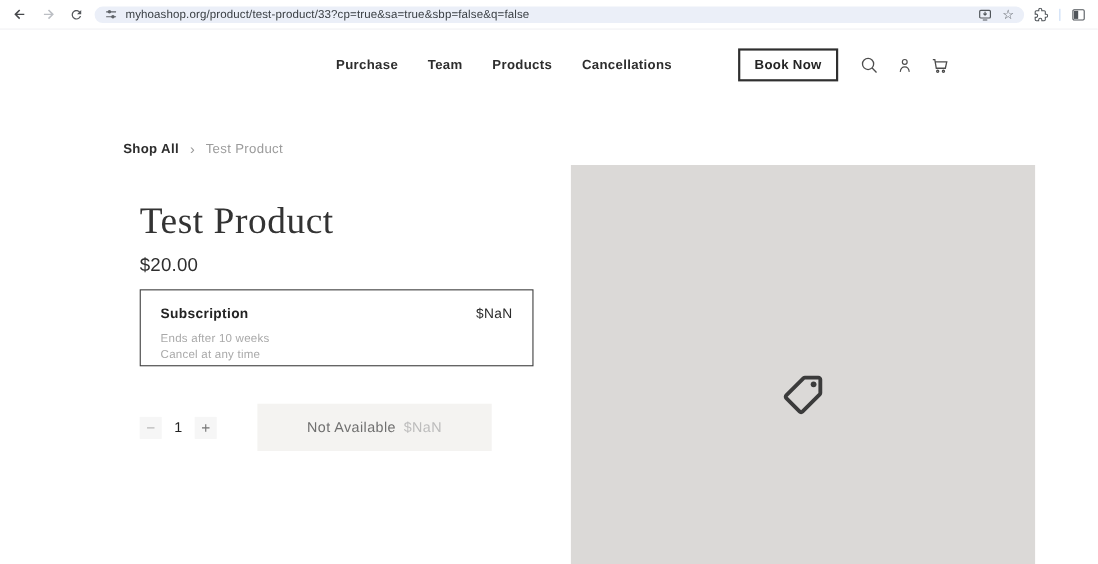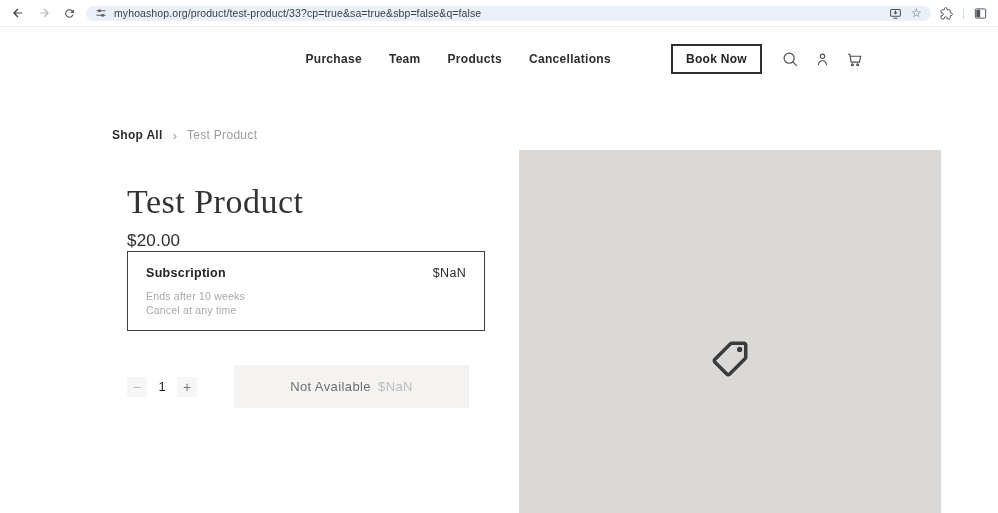--- a/index.html
+++ b/index.html
@@ -44,36 +44,36 @@
   .crumb-sep { font-size:13px; color:#9a9a9a; }
   .crumb-current { font-size:12px; color:#9c9c9c; letter-spacing:.3px; }
 
   .left-col { margin:40px 0 0 127px; width:358px; }
   .product-title { font-family:"Liberation Serif", serif; font-weight:400; font-size:34px;
     color:#333; letter-spacing:.5px; }
   .product-price { margin-top:10px; font-size:17px; color:#2e2e2e; letter-spacing:.2px; }
 
   .po-heading { margin-top:36px; font-size:11.5px; font-weight:700; color:#232323;
     letter-spacing:.3px; }
-  .po-box { border:1px solid #3f3f3f; padding:14px 18px 13px; cursor:pointer; }
+  .po-box { margin-top:12px; border:1px solid #3f3f3f; padding:14px 18px 3px; cursor:pointer; }
   .po-row { display:flex; align-items:baseline; }
   .po-name { font-size:12.5px; font-weight:700; color:#232323; letter-spacing:.3px; }
   .po-price { margin-left:auto; font-size:12.5px; color:#2c2c2c; letter-spacing:.3px; }
   .po-freq { margin-top:9px; font-size:12.5px; color:#3a3a3a; letter-spacing:.3px; }
   .po-details { margin-top:9px; }
   .po-detail { font-size:10.5px; color:#a9a9a9; letter-spacing:.2px; line-height:14px; }
 
   .buy-row { display:flex; align-items:center; margin-top:34px; }
   .step-btn { width:20px; height:20px; background:#f6f6f6; border:none; display:flex;
     align-items:center; justify-content:center; font-size:14px; cursor:pointer;
     font-family:"Liberation Sans", sans-serif; }
   .step-minus { color:#b5b5b5; }
   .step-plus { color:#757575; }
   .qty-value { width:30px; text-align:center; font-size:13px; color:#232323; }
-  .cta-btn { margin-left:37px; width:235px; height:43px; background:#f4f3f1; border:none;
+  .cta-btn { margin-left:37px; width:213px; height:43px; background:#f4f3f1; border:none;
     display:flex; align-items:center; justify-content:center; gap:7px; cursor:default;
     font-family:"Liberation Sans", sans-serif; }
   .cta-label { font-size:13px; color:#6f6f6f; letter-spacing:.4px; }
   .cta-price { font-size:13px; color:#bcbcbc; letter-spacing:.4px; }
 
   .product-image { position:absolute; left:519px; top:123px; width:422px; bottom:0;
     background:#dbd9d7; }
   .tag-wrap { position:absolute; left:50%; top:188px; transform:translateX(-50%); }
 </style>
 </head>

